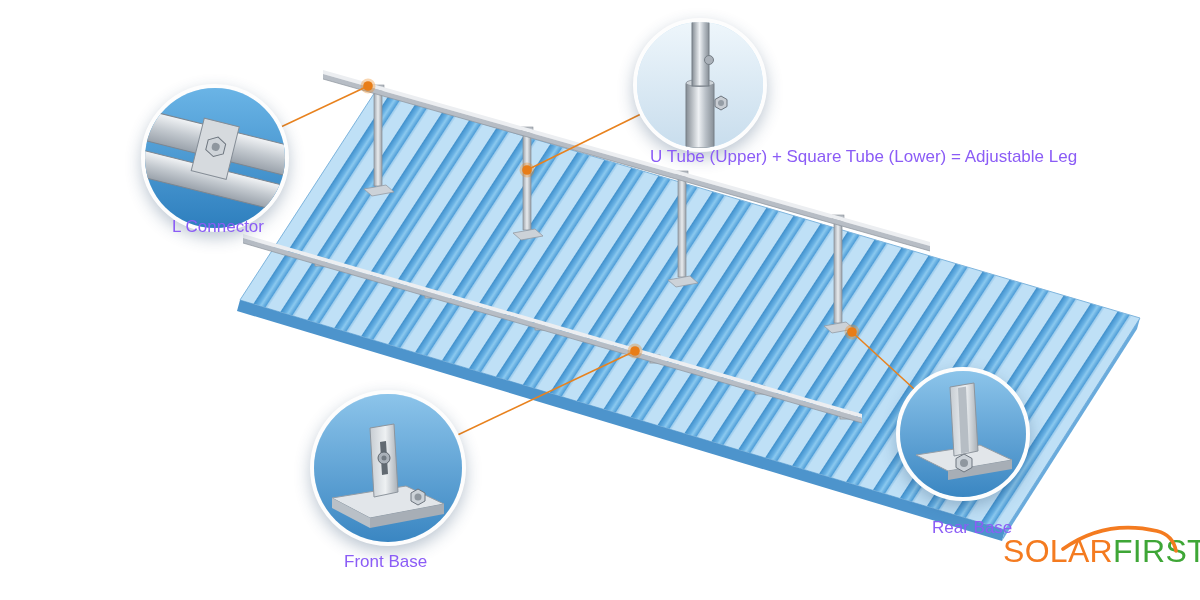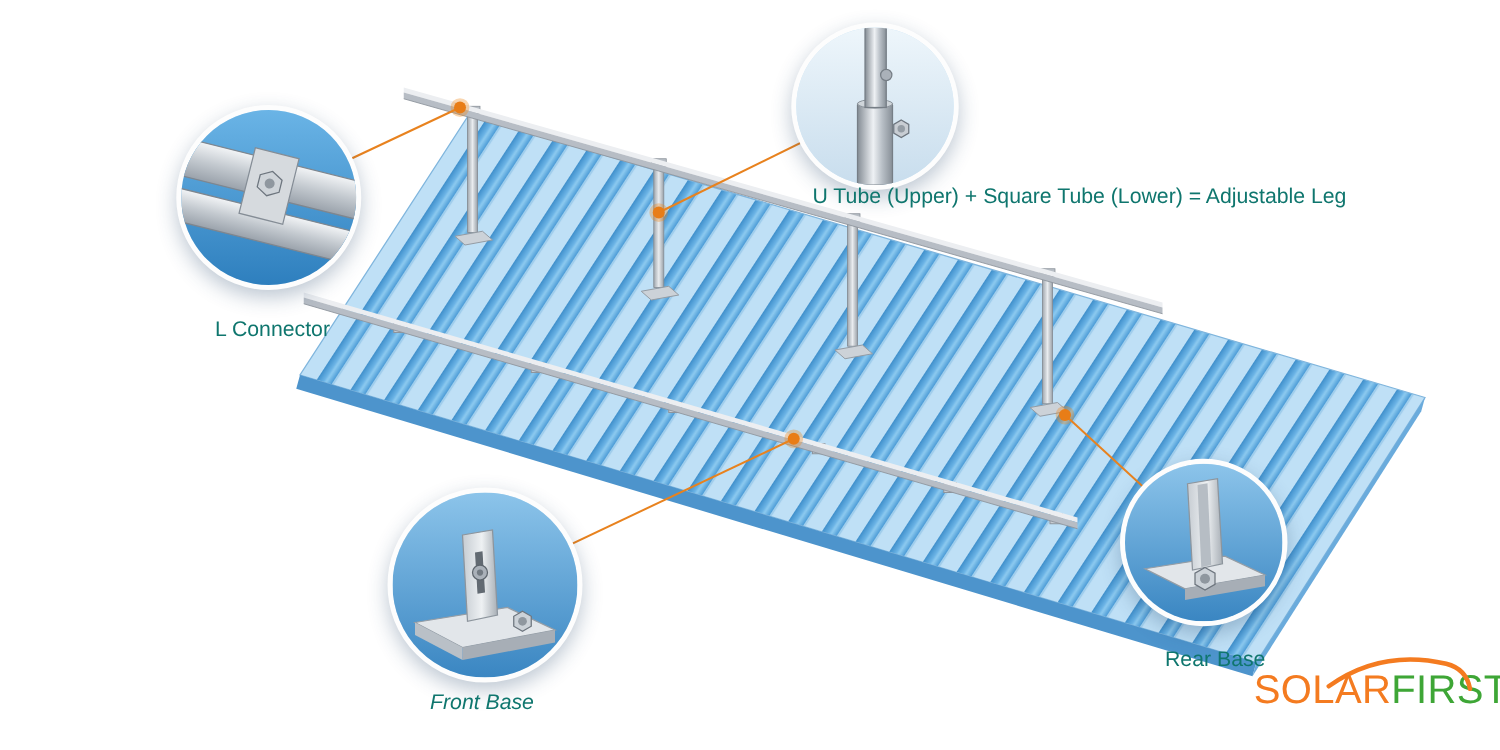--- a/index.html
+++ b/index.html
@@ -2,21 +2,21 @@
 <html><head>
 <meta charset="utf-8">
 <style>
   html,body{margin:0;padding:0;background:#fff;}
   .stage{position:relative;width:1200px;height:600px;background:#ffffff;overflow:hidden;
          font-family:"Liberation Sans",sans-serif;}
   .scene{position:absolute;left:0;top:0;z-index:1;}
   .callout{position:absolute;border-radius:50%;border:4px solid #fdfdfd;
            box-shadow:0 6px 16px rgba(35,70,105,.30);overflow:hidden;z-index:2;background:#cfe6f5;}
   .callout svg{display:block;}
-  .label{position:absolute;font-size:17px;color:#0f766e;white-space:nowrap;z-index:3;}
+  .label{position:absolute;font-size:17px;color:#8b5cf6;white-space:nowrap;z-index:3;}
   .logo{position:absolute;left:1003px;top:534px;z-index:3;}
   .logo-text{display:flex;font-size:32px;font-weight:400;letter-spacing:.3px;line-height:1.1;}
   .logo-solar{color:#f47b20;}
   .logo-first{color:#3ea636;}
   .logo-swoosh{position:absolute;left:56px;top:-15px;pointer-events:none;}
 </style>
 </head>
 <body>
 
 <div class="stage">
@@ -207,23 +207,23 @@
       <rect width="126" height="126" fill="url(#rb-bg)"></rect>
       <polygon points="16,84 80,74 112,89 48,100" fill="#e2e6ea" stroke="#959da5"></polygon>
       <polygon points="48,100 112,89 112,98 48,109" fill="#a7aeb6"></polygon>
       <polygon points="50,16 74,12 78,80 54,85" fill="url(#rb-metal)" stroke="#8d959d"></polygon>
       <polygon points="58,17 66,15.6 69,81 61,82.7" fill="#b6bdc4"></polygon>
       <polygon points="64,83 72,87.5 72,96.5 64,101 56,96.5 56,87.5" fill="#ccd2d8" stroke="#6d757e"></polygon>
       <circle cx="64" cy="92" r="4" fill="#8f979f"></circle>
     </svg>
   </div>
 
-  <div class="label" style="left:172px;top:217px;margin-top:37px;">L Connector</div>
+  <div class="label" style="left:172px;top:217px;">L Connector</div>
   <div class="label" style="left:650px;top:147px;">U Tube (Upper) + Square Tube (Lower) = Adjustable Leg</div>
-  <div class="label" style="left:344px;top:552px;font-style:italic;">Front Base</div>
+  <div class="label" style="left:344px;top:552px;">Front Base</div>
   <div class="label" style="left:932px;top:518px;">Rear Base</div>
 
   <div class="logo">
     <svg class="logo-swoosh" width="124" height="38" viewBox="0 0 124 38">
       <path d="M 4 30 Q 46 0 98 12 Q 114 16 117 32" fill="none" stroke="#f47b20" stroke-width="3.6" stroke-linecap="round"></path>
     </svg>
     <div class="logo-text">
       <span class="logo-solar">SOLAR</span>
       <span class="logo-first">FIRST</span>
     </div>

